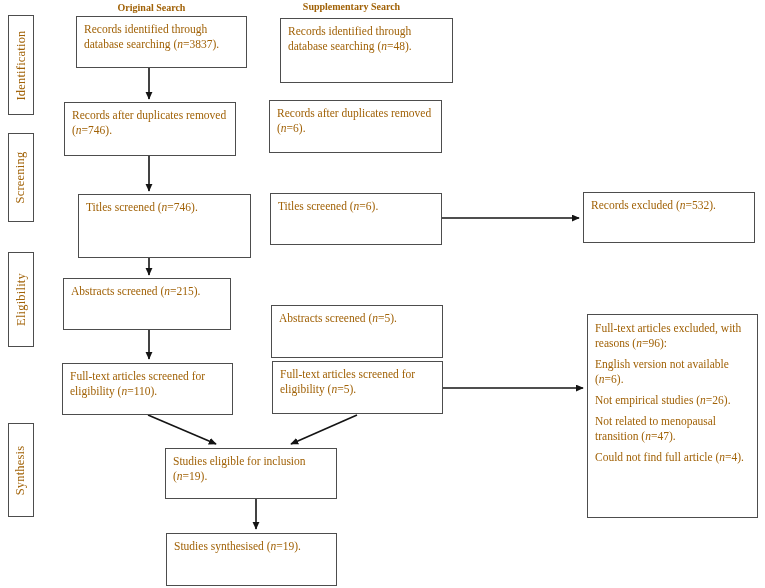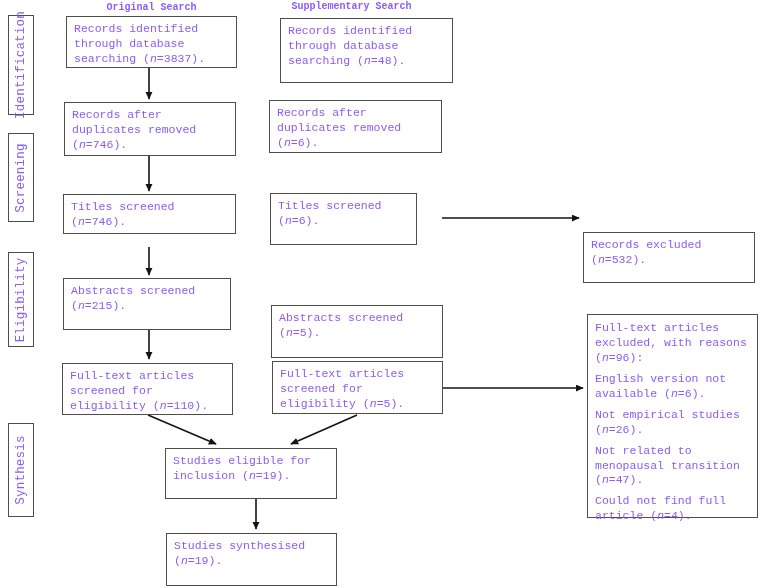--- a/index.html
+++ b/index.html
@@ -1,18 +1,18 @@
 <!DOCTYPE html>
 <html><head>
 <meta charset="utf-8">
 <style>
   html,body { margin:0; padding:0; background:#ffffff; }
   .canvas {
     position:relative; width:765px; height:588px; background:#ffffff;
-    font-family:Liberation Mono, monospace; color:#8b5cf6; overflow:hidden;
+    font-family:Liberation Serif, serif; color:#a16207; overflow:hidden;
   }
   .arrows { position:absolute; left:0; top:0; z-index:1; }
   .box {
     position:absolute; box-sizing:border-box; background:#ffffff;
     border:1.5px solid #4d4d4d; padding:5px 7px;
     font-size:11.5px; line-height:1.3; z-index:2;
   }
   .stage {
     position:absolute; box-sizing:border-box; background:#ffffff;
     border:1.5px solid #4d4d4d; display:flex; align-items:center; justify-content:center;
@@ -60,33 +60,33 @@
   <div class="stage" style="left:8px; top:133px; width:26px; height:89px;">
     <span>Screening</span>
   </div>
   <div class="stage" style="left:8px; top:252px; width:26px; height:95px;">
     <span>Eligibility</span>
   </div>
   <div class="stage" style="left:8px; top:423px; width:26px; height:94px;">
     <span>Synthesis</span>
   </div>
 
-  <div class="box" style="left:66px; top:16px;  width:171px; height:52px;">Records identified through database searching (<i>n</i>=3837).</div>
+  <div class="box" style="left:76px; top:16px;  width:171px; height:52px;">Records identified through database searching (<i>n</i>=3837).</div>
   <div class="box" style="left:64px; top:102px; width:172px; height:54px;">Records after duplicates removed (<i>n</i>=746).</div>
-  <div class="box" style="left:63px; top:194px; width:173px; height:40px;">Titles screened (<i>n</i>=746).</div>
+  <div class="box" style="left:78px; top:194px; width:173px; height:64px;">Titles screened (<i>n</i>=746).</div>
   <div class="box" style="left:63px; top:278px; width:168px; height:52px;">Abstracts screened (<i>n</i>=215).</div>
   <div class="box" style="left:62px; top:363px; width:171px; height:52px;">Full-text articles screened for eligibility (<i>n</i>=110).</div>
 
   <div class="box" style="left:280px; top:18px;  width:173px; height:65px;">Records identified through database searching (<i>n</i>=48).</div>
   <div class="box" style="left:269px; top:100px; width:173px; height:53px;">Records after duplicates removed (<i>n</i>=6).</div>
-  <div class="box" style="left:270px; top:193px; width:147px; height:52px;">Titles screened (<i>n</i>=6).</div>
+  <div class="box" style="left:270px; top:193px; width:172px; height:52px;">Titles screened (<i>n</i>=6).</div>
   <div class="box" style="left:271px; top:277px; width:172px; height:53px;margin-top:28px;">Abstracts screened (<i>n</i>=5).</div>
   <div class="box" style="left:272px; top:361px; width:171px; height:53px;">Full-text articles screened for eligibility (<i>n</i>=5).</div>
 
-  <div class="box" style="left:583px; top:192px; width:172px; height:51px;margin-top:40px;">Records excluded (<i>n</i>=532).</div>
+  <div class="box" style="left:583px; top:192px; width:172px; height:51px;">Records excluded (<i>n</i>=532).</div>
 
   <div class="box excl" style="left:587px; top:314px; width:171px; height:204px; padding-top:6px;">
     <p>Full-text articles excluded, with reasons (<i>n</i>=96):</p>
     <p>English version not available (<i>n</i>=6).</p>
     <p>Not empirical studies (<i>n</i>=26).</p>
     <p>Not related to menopausal transition (<i>n</i>=47).</p>
     <p>Could not find full article (<i>n</i>=4).</p>
   </div>
 
   <div class="box" style="left:165px; top:448px; width:172px; height:51px;">Studies eligible for inclusion (<i>n</i>=19).</div>

